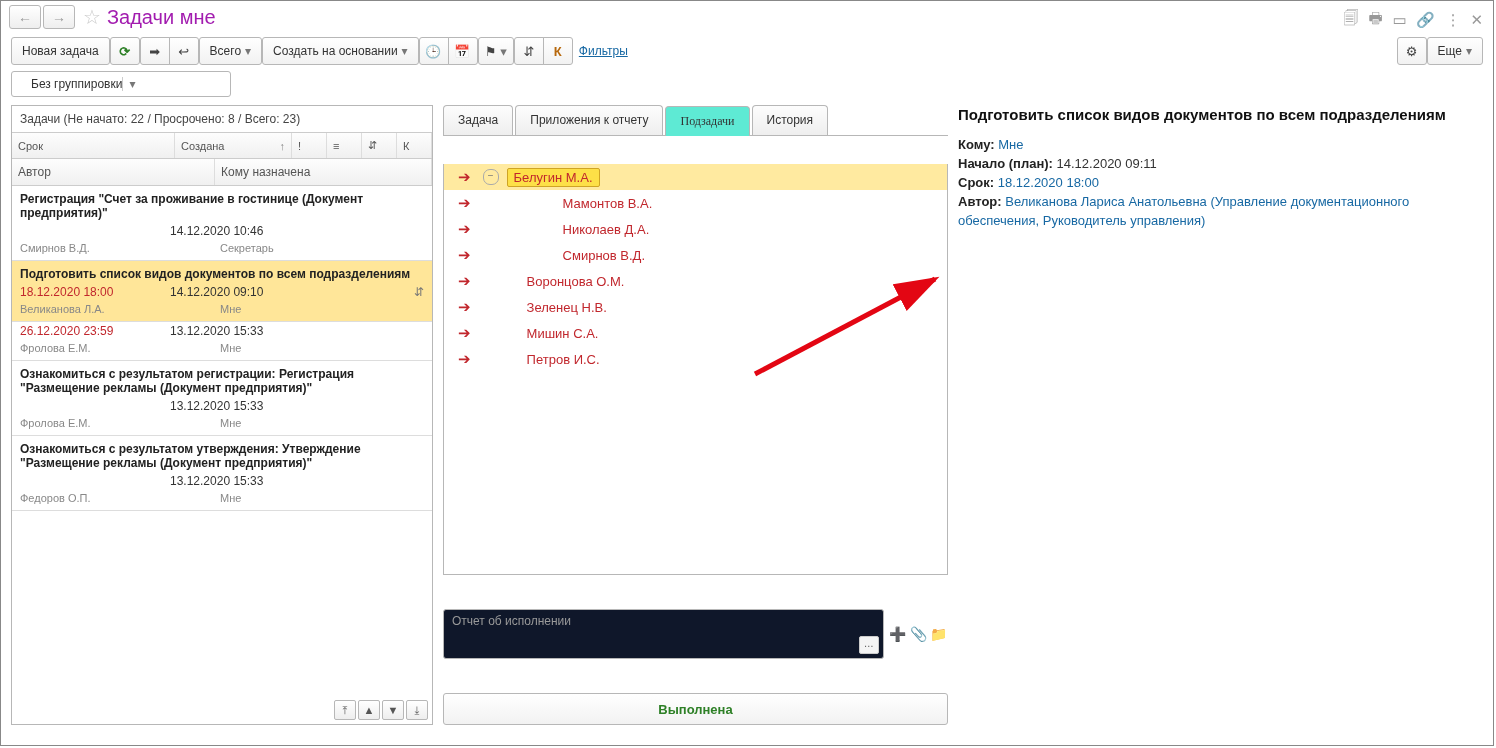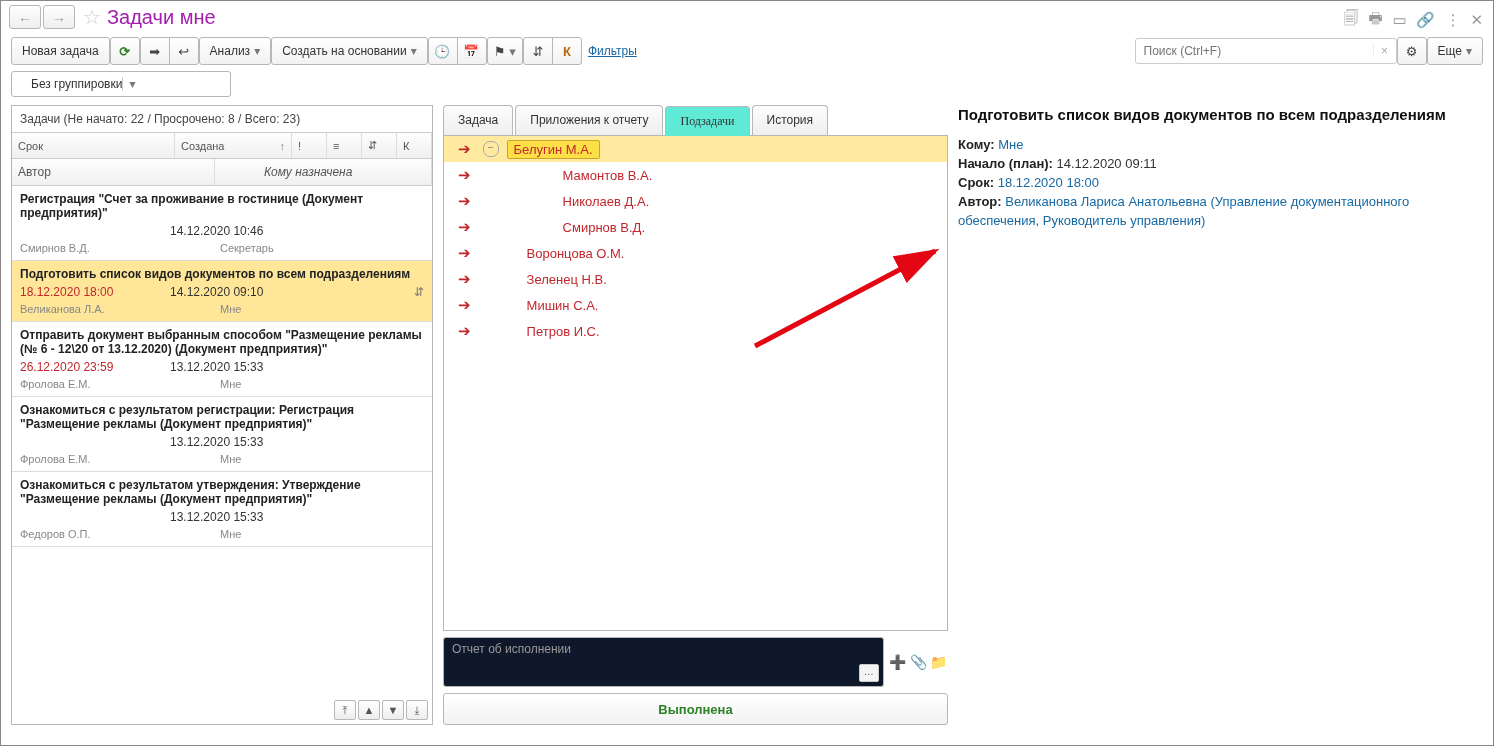--- a/index.html
+++ b/index.html
@@ -25,33 +25,33 @@
 .search-box{display:flex;align-items:center;border:1px solid #ccc;border-radius:3px;width:260px;height:24px;}
 .search-box input{flex:1;border:none;outline:none;padding:0 8px;font-size:12px;color:#999;}
 .search-box .clear{width:22px;text-align:center;color:#aaa;border-left:1px solid #eee;}
 
 .group-row{padding:0 10px 8px;}
 .group-select{height:24px;border:1px solid #b7b7b7;border-radius:3px;display:flex;align-items:center;width:180px;padding:0 19px;color:#333;justify-content:flex-start;}
 .group-select .dd{color:#777;border-left:1px solid #ccc;padding-left:6px;}
 
 .panes{display:flex;padding:0 10px 10px;height:620px;}
 .pane-left{width:420px;border:1px solid #b7b7b7;display:flex;flex-direction:column;position:relative;}
-.pane-mid{width:505px;margin:0 10px;display:flex;flex-direction:column;position:relative;}
+.pane-mid{width:505px;margin:0 10px;display:flex;flex-direction:column;position:relative;gap:28px;}
 .pane-right{flex:1;display:flex;flex-direction:column;}
 
 .left-summary{padding:6px 8px;border-bottom:1px solid #ccc;color:#444;}
 .left-head{display:flex;border-bottom:1px solid #ccc;background:linear-gradient(#fdfdfd,#f0f0f0);}
 .left-head .col{border-right:1px solid #ddd;padding:6px;font-size:11px;color:#555;display:flex;align-items:center;justify-content:space-between;}
 .col-srok{width:150px;}
 .col-created{flex:1;}
 .col-mini{width:22px;justify-content:center;}
-.left-head2{display:flex;border-bottom:1px solid #ccc;background:linear-gradient(#fdfdfd,#f0f0f0);gap:43px;}
+.left-head2{display:flex;border-bottom:1px solid #ccc;background:linear-gradient(#fdfdfd,#f0f0f0);}
 .left-head2 .col2{padding:6px;color:#555;border-right:1px solid #ddd;}
 .col2a{width:190px;}
-.col2b{flex:1;font-style:italic;}
+.col2b{flex:1;}
 .task-list{flex:1;overflow:hidden;}
 .task-item{border-bottom:1px solid #ddd;}
 .task-item.sel{background:#ffe699;}
 .task-title{padding:6px 8px 2px;font-weight:700;color:#222;}
 .task-dates{display:flex;padding:2px 8px;}
 .task-dates .d1{width:150px;}
 .task-dates .d1.red{color:#c1272d;}
 .task-dates .d2{flex:1;}
 .task-dates .icons{width:50px;text-align:right;color:#777;}
 .task-people{display:flex;padding:2px 8px 6px;color:#888;font-size:11px;}
@@ -108,37 +108,33 @@
     </div>
   </div>
 
   <div class="toolbar">
     <div class="btn">Новая задача</div>
     <div class="icon-btn" style="color:#2e8027;font-weight:bold;">⟳</div>
     <div class="icon-group">
       <div class="icon-btn">➡</div>
       <div class="icon-btn">↩</div>
     </div>
-    <div class="dd-btn">Анализ</div>
+    <div class="dd-btn">Всего</div>
     <div class="dd-btn">Создать на основании</div>
     <div class="icon-group">
       <div class="icon-btn">🕒</div>
       <div class="icon-btn">📅</div>
     </div>
     <div class="icon-btn dd-btn" style="width:auto;padding:0 6px;">⚑</div>
     <div class="icon-group">
       <div class="icon-btn">⇵</div>
       <div class="icon-btn" style="color:#b7680c;font-weight:bold;">К</div>
     </div>
     <span class="filters-link">Фильтры</span>
     <div class="spacer"></div>
-    <div class="search-box">
-      <input placeholder="Поиск (Ctrl+F)" style="">
-      <div class="clear">×</div>
-    </div>
     <div class="icon-btn">⚙</div>
     <div class="dd-btn">Еще</div>
   </div>
 
   <div class="group-row">
     <div class="group-select">
       <span>Без группировки</span>
       <span class="dd">▾</span>
     </div>
   </div>
@@ -181,21 +177,20 @@
               <div class="d1 red">18.12.2020 18:00</div>
               <div class="d2">14.12.2020 09:10</div>
               <div class="icons">⇵</div>
             </div>
             <div class="task-people">
               <div class="p1">Великанова Л.А.</div>
               <div class="p2">Мне</div>
             </div>
           </div>
           <div class="task-item">
-            <div class="task-title">Отправить документ выбранным способом "Размещение рекламы (№ 6 - 12\20 от 13.12.2020) (Документ предприятия)"</div>
             <div class="task-dates">
               <div class="d1 red">26.12.2020 23:59</div>
               <div class="d2">13.12.2020 15:33</div>
               <div class="icons"></div>
             </div>
             <div class="task-people">
               <div class="p1">Фролова Е.М.</div>
               <div class="p2">Мне</div>
             </div>
           </div>

